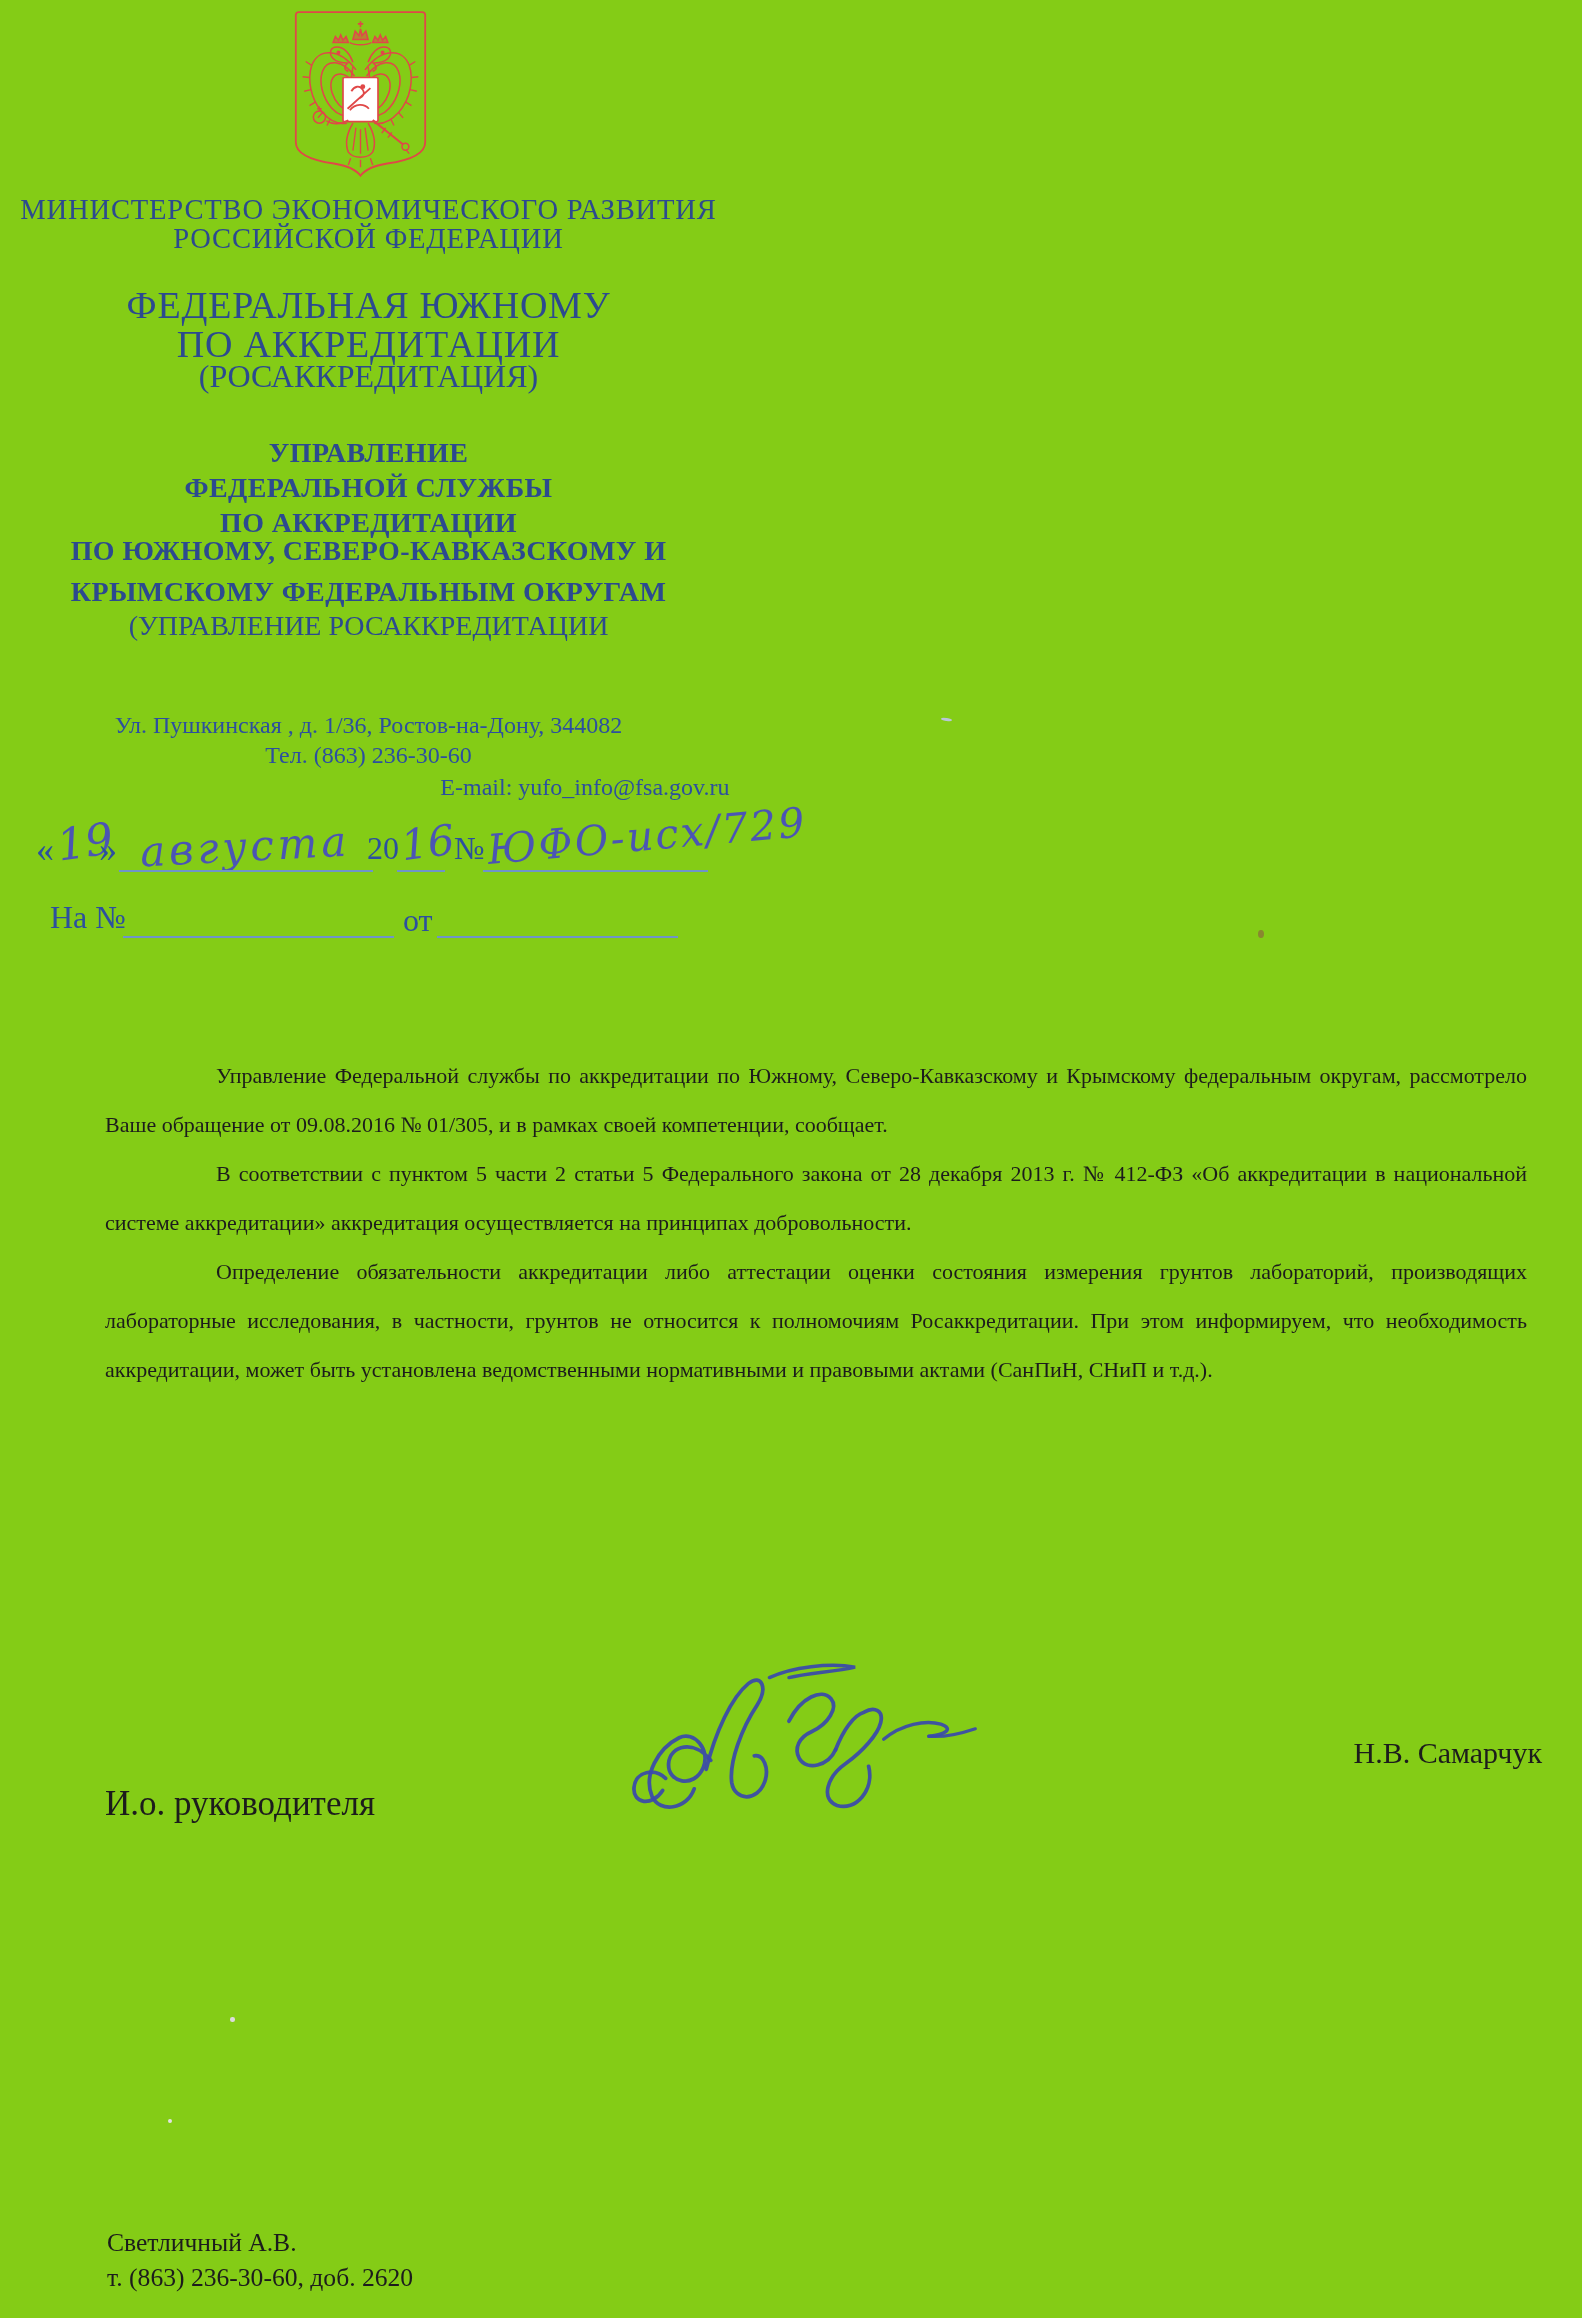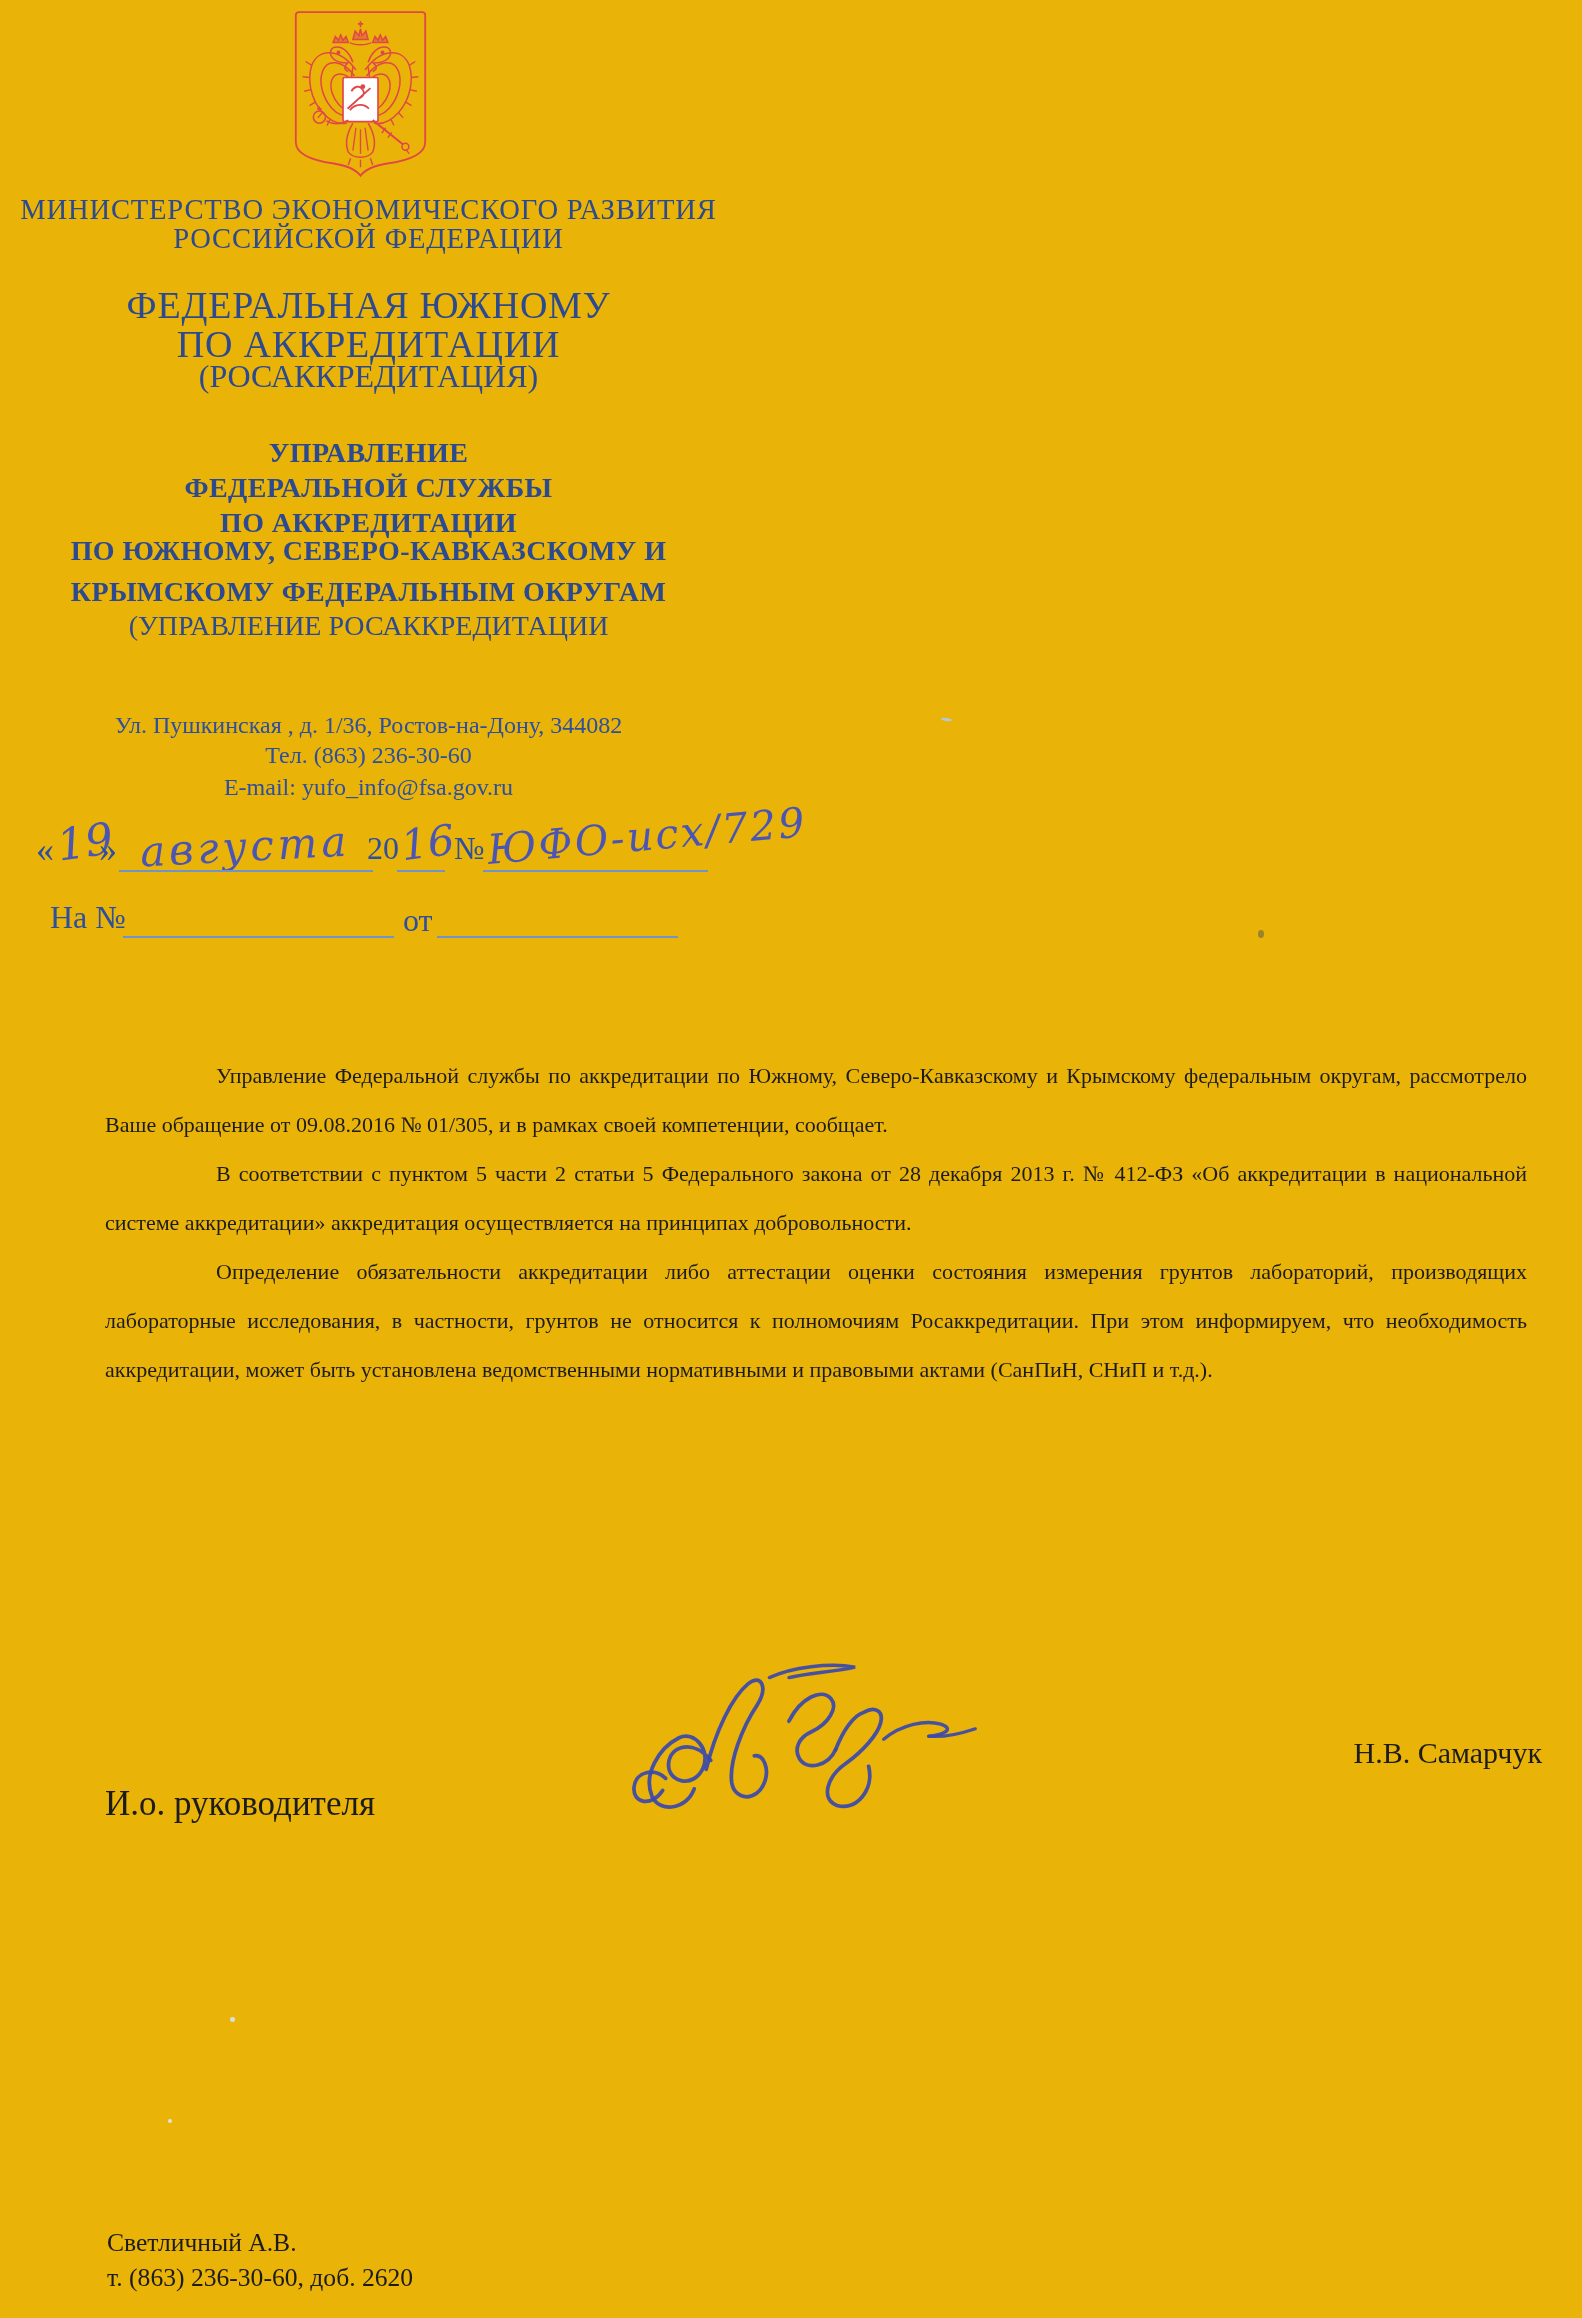--- a/index.html
+++ b/index.html
@@ -1,16 +1,16 @@
 <!DOCTYPE html>
 <html style="font-size:12px"><head>
 <meta charset="utf-8">
 <style>
   html,body{margin:0;padding:0;background:#ffffff;}
-  .page{position:relative;width:1582px;height:2319px;background:#eab308;overflow:hidden;
+  .page{position:relative;width:1582px;height:2319px;background:#84cc16;overflow:hidden;
         font-family:"Liberation Serif","DejaVu Serif",serif;}
   .abs{position:absolute;}
   
   .lh-line{position:absolute;left:7.5px;width:722px;text-align:center;color:#2c4a8f;white-space:nowrap;}
   .min{font-size:28.6px;letter-spacing:0.8px;}
   .svc{font-size:38px;letter-spacing:0.8px;}
   .svc-small{font-size:32px;}
   .off-b{font-size:28px;font-weight:bold;letter-spacing:0.4px;}
   .off-n{font-size:28px;}
   .addr{font-size:24px;color:#2c4f9f;}
@@ -93,21 +93,21 @@
 
   <div class="lh-line off-b" style="top:437px;">УПРАВЛЕНИЕ</div>
   <div class="lh-line off-b" style="top:472px;">ФЕДЕРАЛЬНОЙ СЛУЖБЫ</div>
   <div class="lh-line off-b" style="top:507px;">ПО АККРЕДИТАЦИИ</div>
   <div class="lh-line off-b" style="top:515px;margin-top:20px;">ПО ЮЖНОМУ, СЕВЕРО-КАВКАЗСКОМУ И</div>
   <div class="lh-line off-b" style="top:576px;">КРЫМСКОМУ ФЕДЕРАЛЬНЫМ ОКРУГАМ</div>
   <div class="lh-line off-n" style="top:610px;">(УПРАВЛЕНИЕ РОСАККРЕДИТАЦИИ</div>
 
   <div class="lh-line addr" style="top:712px;">Ул. Пушкинская , д. 1/36, Ростов-на-Дону, 344082</div>
   <div class="lh-line addr" style="top:742px;">Тел. (863) 236-30-60</div>
-  <div class="lh-line addr" style="top:774px;">E-mail: yufo_info@fsa.gov.ru</div>
+  <div class="lh-line addr" style="top:774px;text-align:right;">E-mail: yufo_info@fsa.gov.ru</div>
 
   <span class="printed-blue" style="left:36px;top:828px;font-size:36px;">«</span>
   <span class="hand" style="left:57px;top:816px;font-size:44px;transform:rotate(-8deg);">19</span>
   <span class="printed-blue" style="left:99px;top:828px;font-size:36px;">»</span>
 
   <span class="hand" style="left:140px;top:822px;font-size:42px;letter-spacing:3.8px;transform:rotate(-3deg);">августа</span>
   <div class="uline" style="left:119px;top:870px;width:254px;"></div>
 
   <span class="printed-blue" style="left:367px;top:830px;">20</span>
   <span class="hand" style="left:401px;top:818px;font-size:42px;transform:rotate(-7deg);">16</span>

